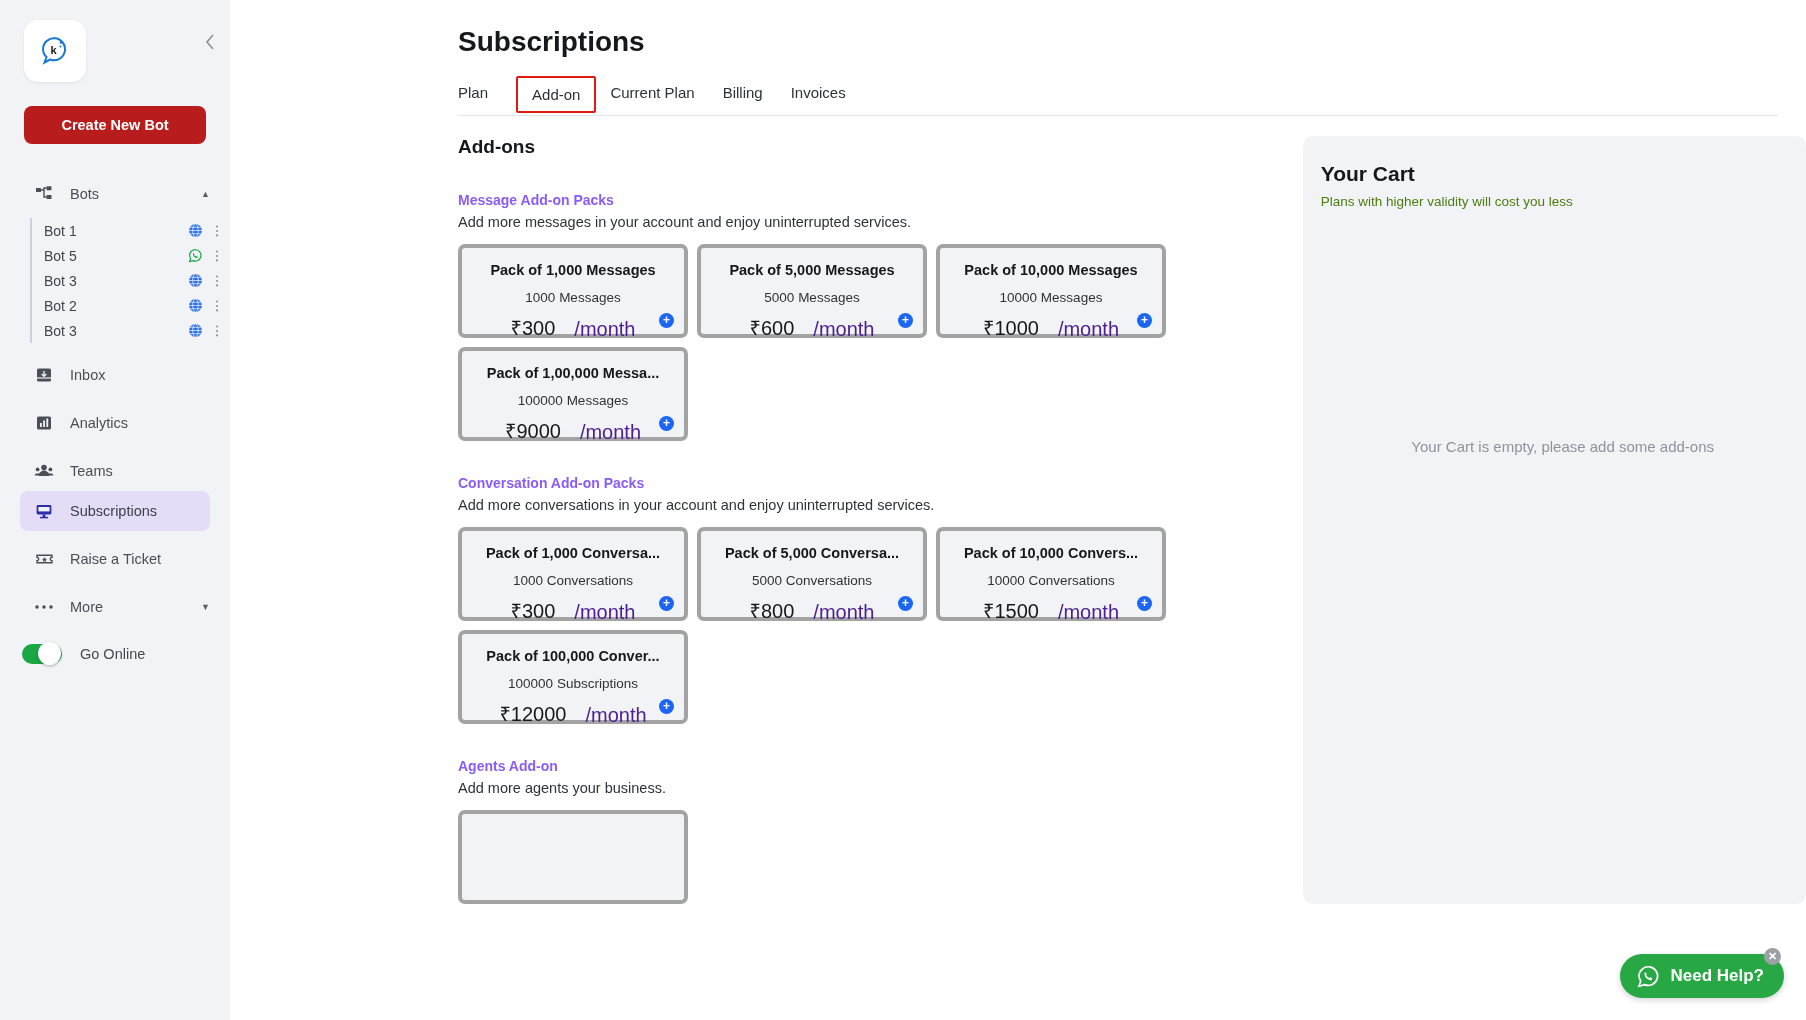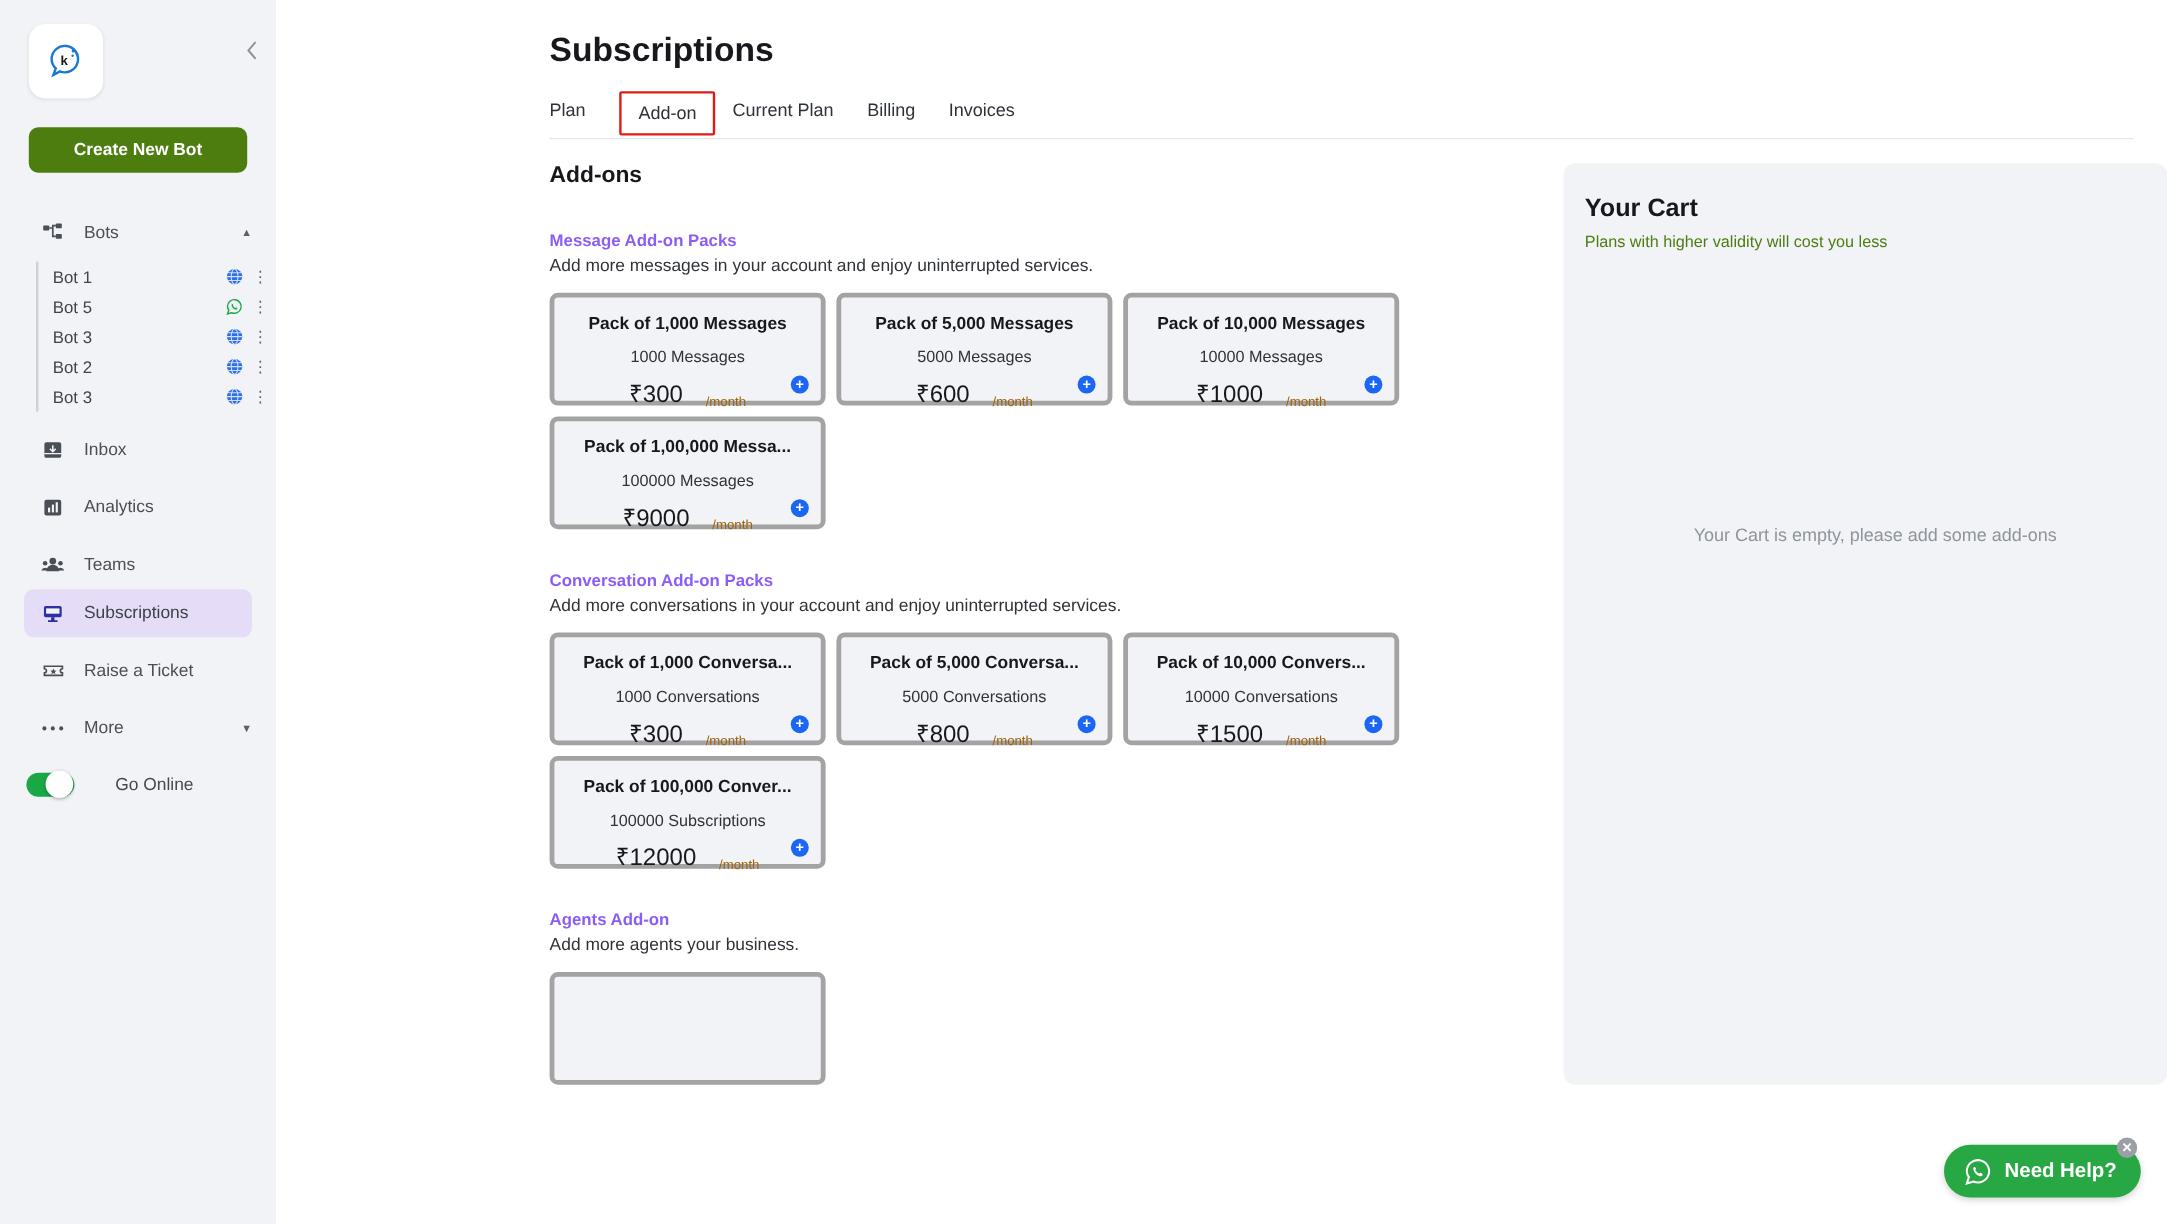--- a/index.html
+++ b/index.html
@@ -26,21 +26,21 @@
     box-shadow: 0 1px 3px rgba(0,0,0,.08);
   }
   .collapse-btn {
     position: absolute; right: 10px; top: 32px;
     width: 20px; height: 20px; color: #8a8f98;
     display: flex; align-items: center; justify-content: center;
     font-size: 19px; cursor: pointer; line-height: 1;
   }
   .create-btn {
     margin: 24px 24px 0 24px;
-    height: 38px; background: #4d7c0f; color: #fff;
+    height: 38px; background: #b91c1c; color: #fff;
     border: none; border-radius: 8px;
     font-size: 14.5px; font-weight: bold;
     width: 182px; cursor: pointer;
     font-family: "Liberation Sans", sans-serif;
   }
   .nav { margin-top: 22px; }
   .nav-item {
     display: flex; align-items: center; gap: 16px;
     height: 40px; margin: 0 20px; padding-left: 14px;
     border-radius: 8px; cursor: pointer;
@@ -56,21 +56,21 @@
   .bots-list { margin: 4px 0 4px 30px; border-left: 2px solid #ccd2dd; padding-left: 12px; }
   .bot-row {
     display: flex; align-items: center; height: 25px;
     font-size: 14px; color: #40454c; cursor: pointer;
   }
   .bot-name { flex: 1; }
   .bot-icon { width: 18px; display:flex; align-items:center; justify-content:center; }
   .bot-dots { width: 26px; text-align: center; color:#5f646b; font-size:13px; letter-spacing:0; line-height:8px; cursor:pointer;}
 
   .go-online-row {
-    display: flex; align-items: center; gap: 34px;
+    display: flex; align-items: center; gap: 18px;
     margin: 10px 20px 0 20px; padding-left: 2px; height: 34px;
   }
   .toggle {
     width: 40px; height: 20px; border-radius: 11px;
     background: #19a843; position: relative; cursor: pointer; flex:0 0 40px;
   }
   .toggle .knob {
     position: absolute; right: 1px; top: -2px;
     width: 23px; height: 23px; border-radius: 50%;
     background: #fff; box-shadow: 0 1px 3px rgba(0,0,0,.3);
@@ -115,21 +115,21 @@
     font-size: 14.5px; font-weight: bold; color: #16181c;
     text-align: center; white-space: nowrap; overflow: hidden;
     padding: 0 8px;
   }
   .card-qty { font-size: 13.5px; color: #2f3338; text-align: center; margin-top: 12px; }
   .card-price-row {
     display: flex; align-items: flex-end; justify-content: center;
     margin-top: 9px; gap: 19px;
   }
   .card-price { font-size: 20px; color: #16181c; }
-  .card-period { font-size: 11px; color: #a16207; }
+  .card-period { font-size: 20px; color: #4c1d95; }
   .plus-btn {
     position: absolute; right: 10px; bottom: 6px;
     width: 15px; height: 15px; border-radius: 50%;
     background: #1b66f5; color: #fff;
     font-size: 12px; line-height: 14px; text-align: center;
     cursor: pointer; font-weight: bold;
   }
 
   
   .cart {

